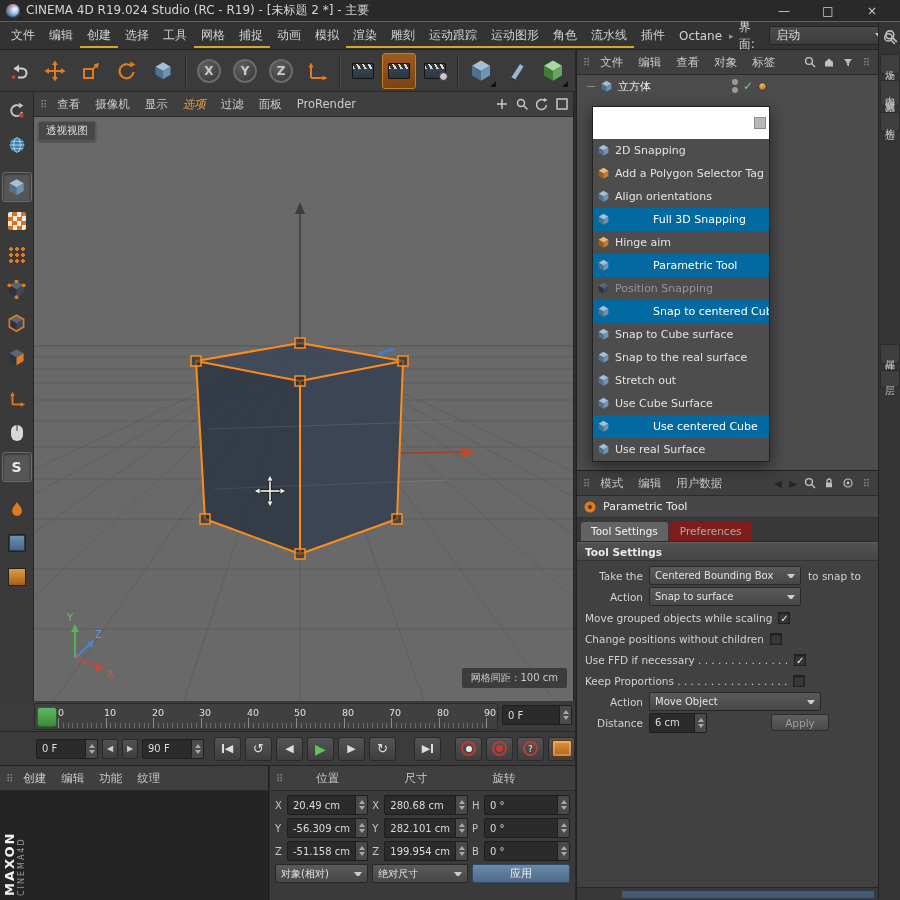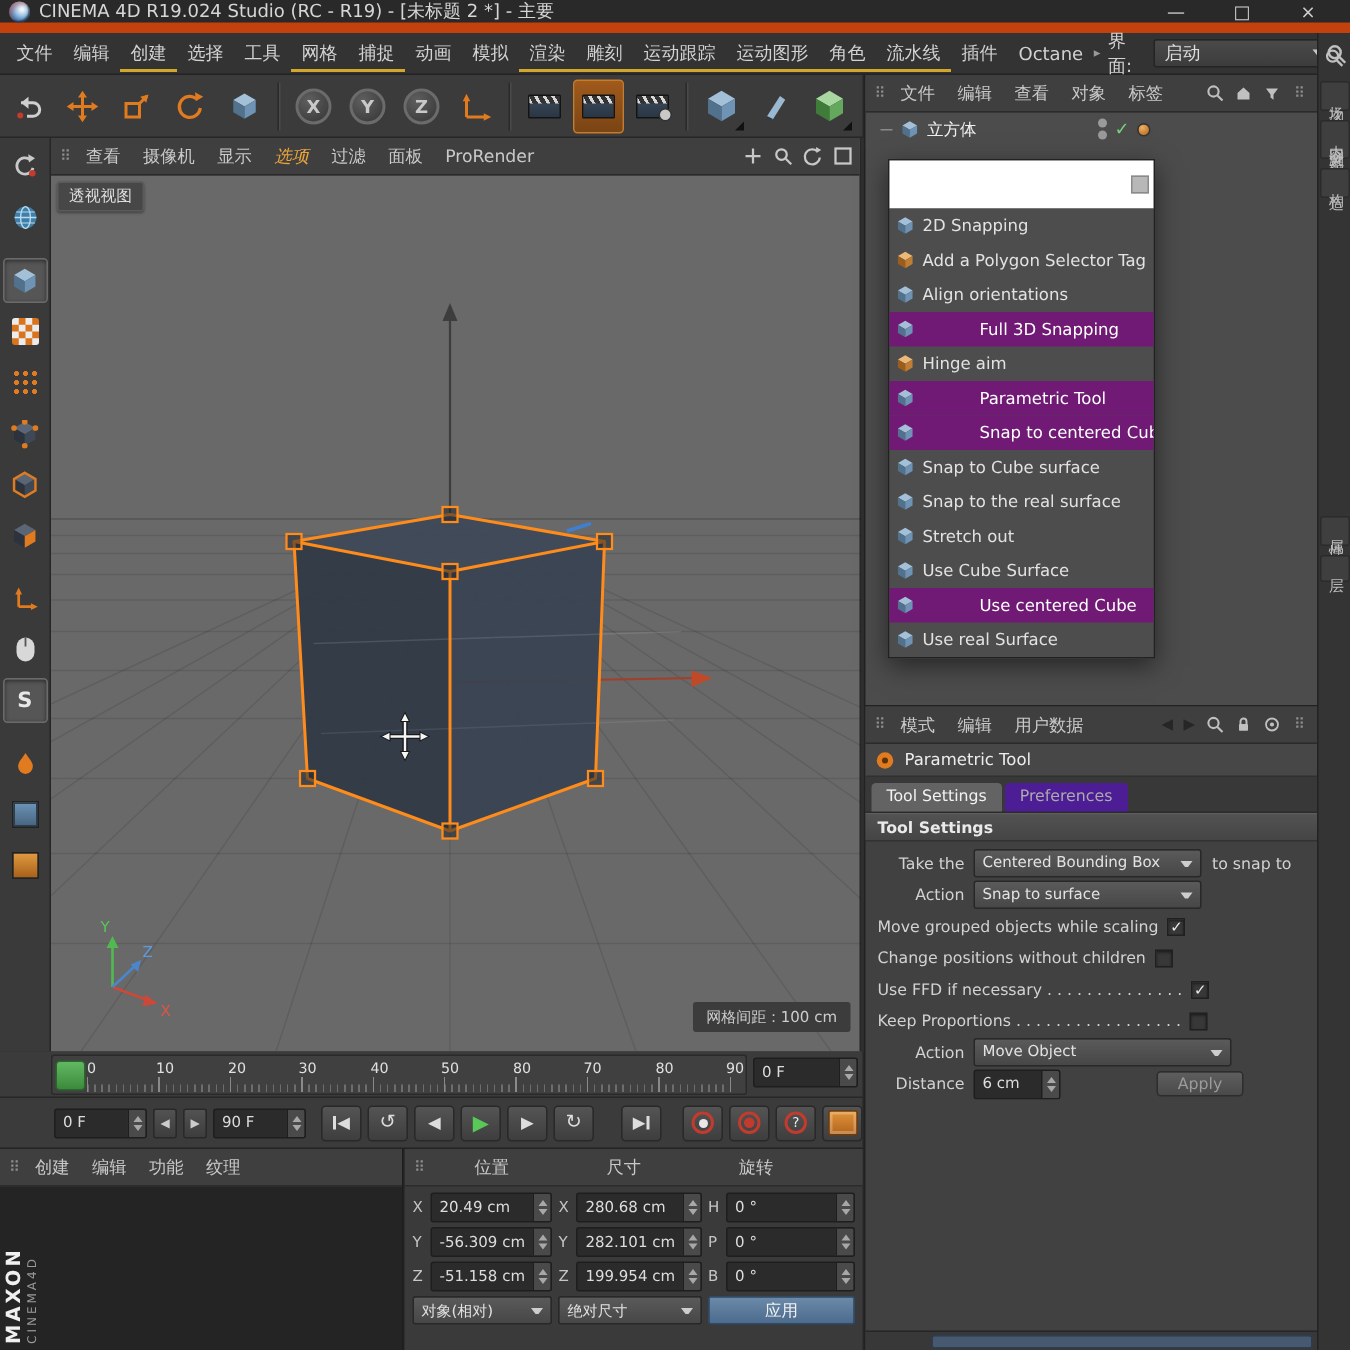--- a/index.html
+++ b/index.html
@@ -1,21 +1,21 @@
 <!DOCTYPE html>
 <html><head>
 <meta charset="utf-8">
 <style>
   * { margin:0; padding:0; box-sizing:border-box; }
   html,body { width:900px; height:900px; overflow:hidden; }
   body { font-family:"DejaVu Sans","Liberation Sans",sans-serif; background:#2e2e2e; color:#c8c8c8; font-size:11px; position:relative; }
   .abs { position:absolute; }
 
   
-  #titlebar { position:absolute; left:0; top:0; width:900px; height:22px; background:#292929; border-bottom:7px solid #c2410c; display:flex; align-items:center; gap:6px; padding:0 6px; color:#d6d6d6; font-size:12px; }
+  #titlebar { position:absolute; left:0; top:0; width:900px; height:22px; background:#292929; border-bottom:1px solid #c2410c; display:flex; align-items:center; gap:6px; padding:0 6px; color:#d6d6d6; font-size:12px; }
   .c4d-logo { width:14px; height:14px; border-radius:50%; background:radial-gradient(circle at 62% 38%, #f2f2f2 8%, #9cc4e8 34%, #3a6ea8 70%, #17365e 100%); box-shadow:inset -1px -1px 1px rgba(0,0,0,.5), inset 2px 2px 2px rgba(255,80,40,.35); }
   .win-ctrls { margin-left:auto; display:flex; gap:0; }
   .win-btn { width:44px; height:21px; display:flex; align-items:center; justify-content:center; color:#cfcfcf; font-size:12px; }
 
   
   #menubar { position:absolute; left:0; top:22px; width:900px; height:28px; background:#333333; border-bottom:1px solid #232323; display:flex; align-items:center; padding:0 4px; font-size:12px; color:#d2d2d2; }
   .mb-item { padding:4px 7px 2px 7px; border-bottom:2px solid transparent; white-space:nowrap; }
   .mb-item.hot { border-bottom-color:#d2a72c; }
   .mb-right { margin-left:auto; display:flex; align-items:center; gap:5px; padding-right:24px; }
   .iface-dd { width:130px; height:19px; background:linear-gradient(#4a4a4a,#3c3c3c); border:1px solid #242424; border-radius:2px; display:flex; align-items:center; padding:0 6px; color:#ddd; }
@@ -104,39 +104,39 @@
   .vis-dots { display:flex; flex-direction:column; gap:2px; }
   .vis-dots i { width:6px; height:6px; border-radius:50%; background:#9a9a9a; }
   .ok-green { color:#79d279; font-size:12px; font-weight:bold; }
   .tag-dot { width:9px; height:9px; border-radius:50%; background:radial-gradient(circle at 35% 30%, #f0b060, #b0641c); border:1px solid #333; }
 
   #am-panel { position:absolute; left:576px; top:470px; width:302px; height:430px; background:#414141; border-left:1px solid #222; border-top:1px solid #222; }
   #am-title { height:22px; background:#474747; border-bottom:1px solid #303030; display:flex; align-items:center; gap:6px; padding-left:6px; font-size:11px; color:#ececec; }
   #am-tabs { height:24px; background:#383838; border-bottom:1px solid #2b2b2b; display:flex; align-items:flex-end; gap:2px; padding-left:4px; }
   .tab { padding:3px 10px 4px 10px; border-radius:3px 3px 0 0; font-size:10.5px; }
   .tab.on { background:#636363; color:#f2f2f2; }
-  .tab.off { background:#4c1d95; color:#ababab;text-align:center; }
+  .tab.off { background:#7f1d1d; color:#ababab;text-align:center; }
   #am-section { height:19px; background:linear-gradient(#525252,#454545); border-top:1px solid #5e5e5e; border-bottom:1px solid #323232; font-weight:bold; font-size:10.5px; color:#e9e9e9; display:flex; align-items:center; padding-left:8px; }
   .am-row { display:flex; align-items:center; height:21px; padding-left:8px; font-size:10.5px; color:#d2d2d2; overflow:hidden; white-space:nowrap; }
   .lbl60 { width:58px; text-align:right; margin-right:6px; flex:none; }
   .w150 { width:152px; flex:none; }
   .w172 { width:172px; flex:none; }
   .chk { width:12px; height:12px; background:#383838; border:1px solid #202020; box-shadow:inset 0 1px 2px rgba(0,0,0,.5); margin-left:6px; flex:none; color:#ececec; font-size:10px; line-height:11px; text-align:center; }
   .am-apply { margin-left:64px; width:58px; height:17px; background:linear-gradient(#5e5e5e,#4a4a4a); border:1px solid #2d2d2d; border-radius:3px; color:#9c9c9c; display:flex; align-items:center; justify-content:center; font-size:10.5px; }
   #am-scroll { position:absolute; left:0; bottom:0; width:302px; height:13px; background:#383838; border-top:1px solid #262626; }
   #am-thumb { position:absolute; left:44px; top:2px; width:254px; height:9px; background:#46596e; border:1px solid #2c3d52; border-radius:2px; }
 
   
   #popup { position:absolute; left:592px; top:106px; width:178px; z-index:30; border:1px solid #222; box-shadow:0 5px 16px rgba(0,0,0,.5); }
   #pp-search { height:32px; background:#fff; display:flex; align-items:center; padding:0 3px; }
   #pp-search input { flex:1; border:none; outline:none; background:#fff; height:26px; font-size:11px; }
   .pp-sq { width:12px; height:12px; background:#b8b8b8; border:1px solid #8a8a8a; flex:none; }
   #pp-list { background:#4d4d4d; }
   .pp-row { height:23px; display:flex; align-items:center; gap:5px; padding-left:4px; font-size:11px; color:#e2e2e2; white-space:nowrap; overflow:hidden; }
-  .pp-row.sel { background:#701a75; color:#fff;gap:43px; }
+  .pp-row.sel { background:#0369a1; color:#fff;gap:43px; }
   .pp-row.dis { color:#959595; }
   .cube-ico { width:13px; height:13px; flex:none; }
   .cube-b .t{fill:#a3c0d8} .cube-b .l{fill:#51718c} .cube-b .r{fill:#6e93b4}
   .cube-o .t{fill:#ecb878} .cube-o .l{fill:#9a5d1e} .cube-o .r{fill:#c07d35}
   .cube-g .t{fill:#a8d8a0} .cube-g .l{fill:#3f7c3a} .cube-g .r{fill:#63a85c}
   .cube-d .t{fill:#5a6675} .cube-d .l{fill:#2c333d} .cube-d .r{fill:#3e4856}
 
   
   #right-rail { position:absolute; left:878px; top:22px; width:22px; height:878px; background:#343434; border-left:1px solid #232323; display:flex; flex-direction:column; align-items:center; padding-top:6px; }
   .rail-tab { writing-mode:vertical-rl; font-size:10px; color:#bcbcbc; background:#3f3f3f; border:1px solid #2b2b2b; border-radius:2px; padding:7px 2px; margin:3px 0; letter-spacing:2px; }
@@ -797,20 +797,28 @@
         <span>Hinge aim</span>
       </div>
     <div class="pp-row sel">
         <svg class="cube-ico cube-b" viewBox="0 0 16 16">
           <path class="t" d="M8 1L14 4.5 8 8 2 4.5Z"></path>
           <path class="l" d="M2 4.5L8 8v6.5L2 11Z"></path>
           <path class="r" d="M14 4.5L8 8v6.5L14 11Z"></path>
         </svg>
         <span>Parametric Tool</span>
       </div>
+    <div class="pp-row dis">
+        <svg class="cube-ico cube-d" viewBox="0 0 16 16">
+          <path class="t" d="M8 1L14 4.5 8 8 2 4.5Z"></path>
+          <path class="l" d="M2 4.5L8 8v6.5L2 11Z"></path>
+          <path class="r" d="M14 4.5L8 8v6.5L14 11Z"></path>
+        </svg>
+        <span>Position Snapping</span>
+      </div>
     <div class="pp-row sel">
         <svg class="cube-ico cube-b" viewBox="0 0 16 16">
           <path class="t" d="M8 1L14 4.5 8 8 2 4.5Z"></path>
           <path class="l" d="M2 4.5L8 8v6.5L2 11Z"></path>
           <path class="r" d="M14 4.5L8 8v6.5L14 11Z"></path>
         </svg>
         <span>Snap to centered Cube</span>
       </div>
     <div class="pp-row">
         <svg class="cube-ico cube-b" viewBox="0 0 16 16">

